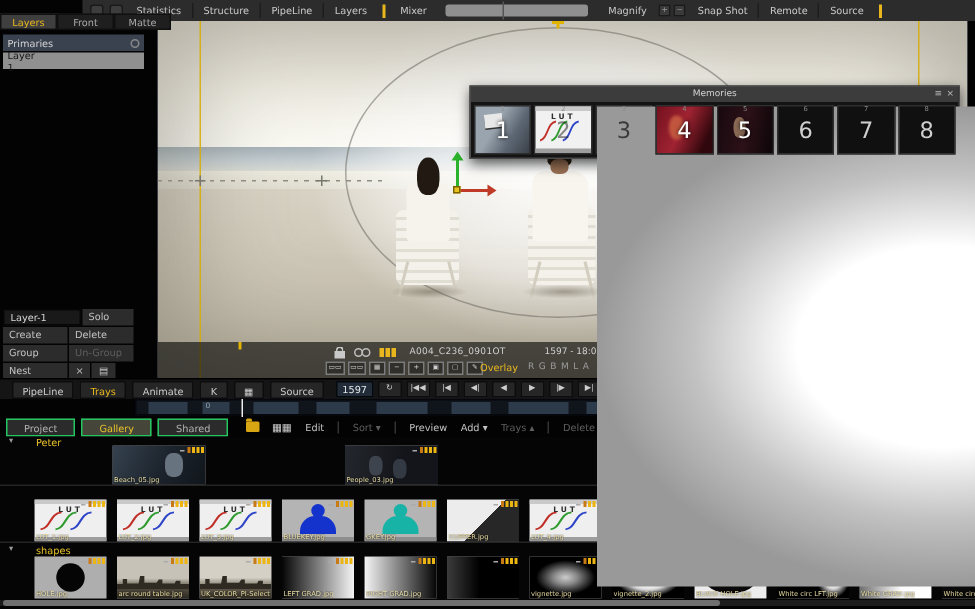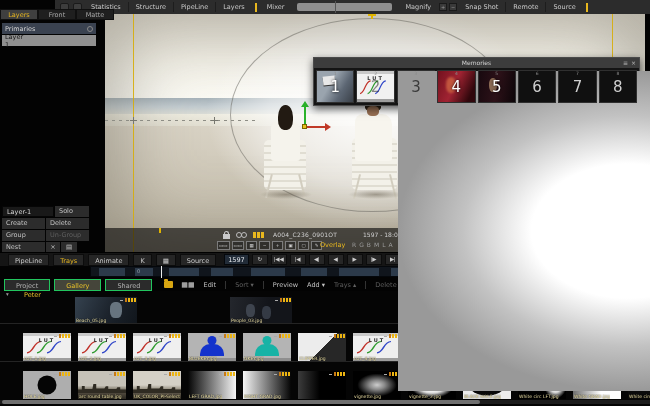--- a/index.html
+++ b/index.html
@@ -708,20 +708,24 @@
           <i></i>
           <i></i>
         </span>
         <span class="cap">GREENKEY.jpg</span>
       </div>
       <div class="gthumb" style="left:628px;top:42px">
         <span class="tv gray-clip"></span>
         <span class="cap"></span>
       </div>
       <div class="gline" style="top:70px"></div>
+      <div class="ghead" style="top:72px">
+        <span class="tri">▾</span>
+        <span class="gname">shapes</span>
+      </div>
       <div class="gthumb" style="left:23px;top:80px">
         <span class="tv hole"></span>
         <span class="badge">
           <s></s>
           <i class="b1"></i>
           <i></i>
           <i></i>
           <i></i>
         </span>
         <span class="cap">HOLE.jpg</span>

